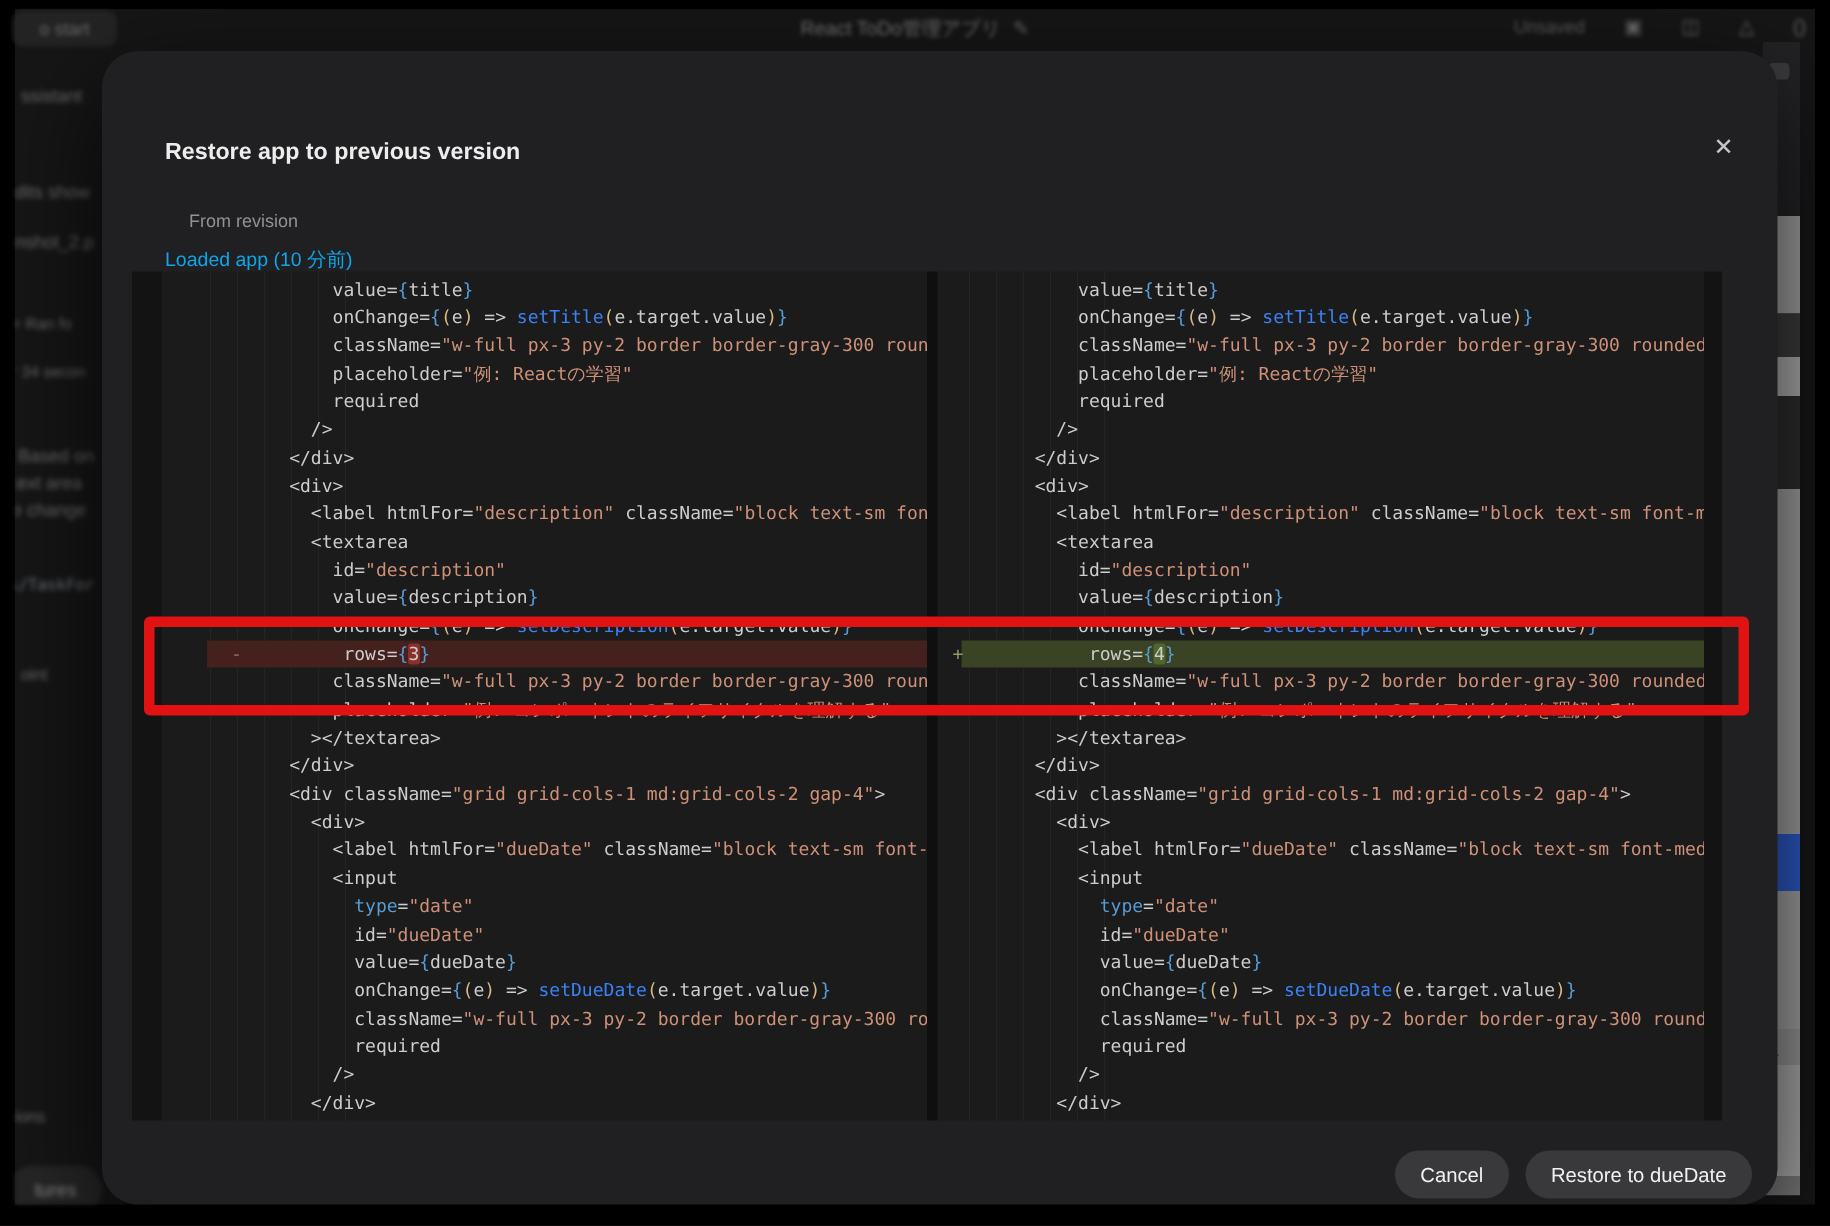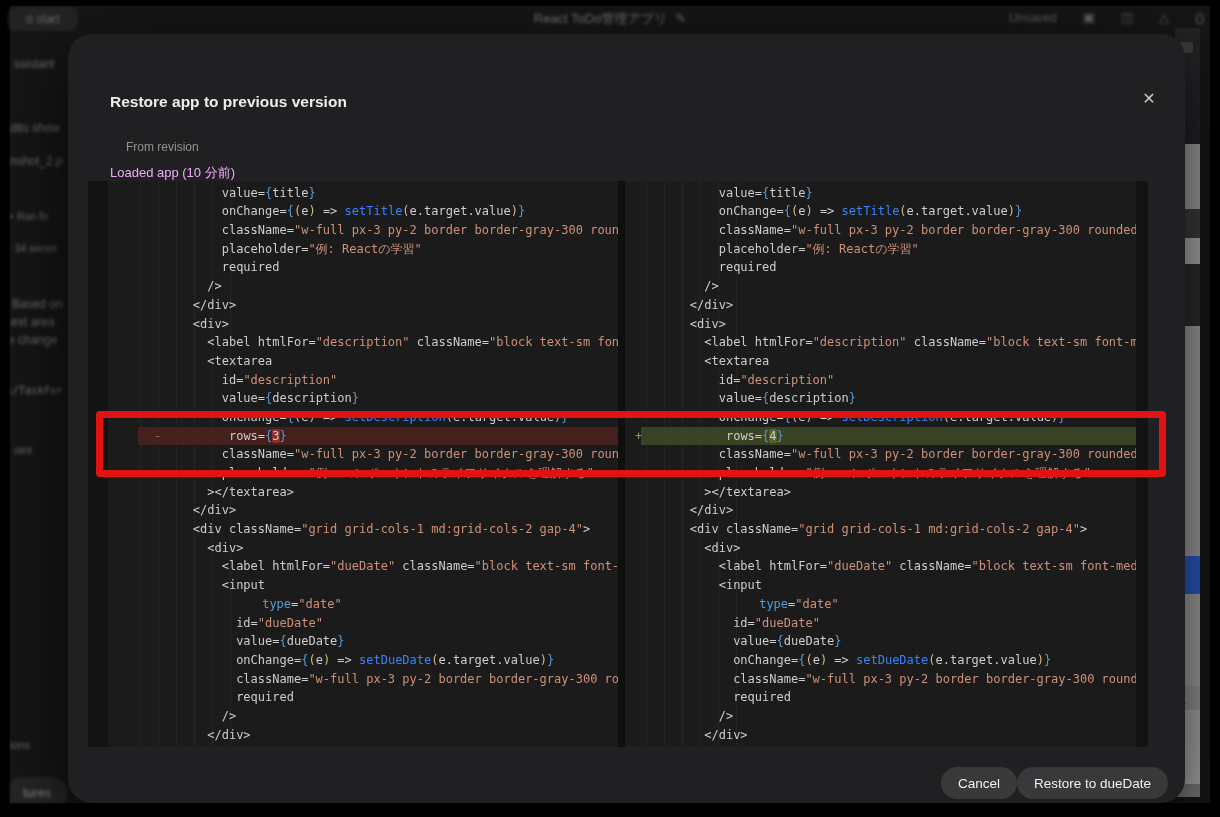--- a/index.html
+++ b/index.html
@@ -25,46 +25,46 @@
   .band{width:100%;}
   .preview-icon{position:absolute;left:4px;top:14px;width:14px;height:11px;background:#3f3f41;border-radius:3px;}
   .preview-dots{position:absolute;left:3px;top:668px;color:#4a4a4a;font-size:9px;}
   
   .modal{position:absolute;left:68px;top:34px;width:1117px;height:769px;background:#202022;
       border-radius:24px;box-shadow:0 24px 70px rgba(0,0,0,.75);}
   .m-title{position:absolute;left:42px;top:59px;font-size:15.5px;font-weight:700;color:#ededed;}
   .m-close{position:absolute;right:24px;top:52px;width:24px;height:24px;color:#c6c6c6;font-size:16px;
       display:flex;align-items:center;justify-content:center;cursor:pointer;}
   .m-fromrev{position:absolute;left:58px;top:106px;font-size:12px;color:#929292;}
-  .m-revname{position:absolute;left:42px;top:130px;font-size:13px;color:#f0abfc;}
+  .m-revname{position:absolute;left:42px;top:130px;font-size:13px;color:#0ea5e9;}
   
   .diff{position:absolute;left:20px;top:147px;width:1060px;height:566px;background:#1b1b1b;overflow:hidden;}
   .gl{position:absolute;left:0;top:0;bottom:0;width:20px;background:#131314;}
   .gr{position:absolute;right:0;top:0;bottom:0;width:12px;background:#131314;}
   .split{position:absolute;left:530px;top:0;bottom:0;width:7px;background:#0f0f10;}
   .guides{position:absolute;top:0;bottom:0;width:92px;
       background:repeating-linear-gradient(to right,#2c2c2c 0 1px,transparent 1px 18px);opacity:.55;}
   .guides.glft{left:52px;} .guides.grgt{left:558px;}
   .pane{position:absolute;top:0;bottom:0;overflow:hidden;}
   .pane-l{left:20px;width:510px;} .pane-r{left:537px;width:511px;}
   .pane-inner{margin-top:-16px;}
   .row{position:relative;height:18.7px;line-height:18.7px;white-space:pre;
       font-family:"DejaVu Sans Mono",monospace;font-size:12px;color:#cdcdcd;}
   .pane-l .row{padding-left:27px;} .pane-r .row{padding-left:7px;}
   .row.del::before{content:"";position:absolute;left:30px;right:0;top:0;bottom:0;background:#45211e;}
   .row.add::before{content:"";position:absolute;left:16px;right:0;top:0;bottom:0;background:#3a4323;}
   .row .code,.row .mark{position:relative;z-index:1;}
   .mark{position:absolute;top:0;}
   .pane-l .mark{left:19px;color:#9c6b66;} .pane-r .mark{left:3px;color:#8d9a6b;}
-  .s{color:#ce9178;} .b{color:#569cd6;} .p{color:#d7ba7d;} .fn{color:#3b82f6;} .kw{color:#569cd6;margin-left:26px;}
+  .s{color:#ce9178;} .b{color:#569cd6;} .p{color:#d7ba7d;} .fn{color:#3b82f6;} .kw{color:#569cd6;}
   .cd{background:#8c2f2b;border-radius:2px;} .ca{background:#51652f;border-radius:2px;}
   
   .anno{position:absolute;left:96px;top:411px;width:1056px;height:52px;border:7px solid #e01212;
       border-radius:4px;z-index:40;pointer-events:none;}
-  .footer{position:absolute;right:17px;bottom:4px;display:flex;}
+  .footer{position:absolute;right:17px;bottom:4px;display:flex;gap:11px;}
   .btn{height:32px;border:none;border-radius:17px;background:#39393b;color:#f1f1f1;
       font-family:"Liberation Sans",sans-serif;font-size:13.5px;padding:0 17px;cursor:pointer;}
 </style>
 </head>
 <body>
 
 <div class="backdrop">
   <div class="topbar">
     <div class="start-pill">
       <span>o start</span>

